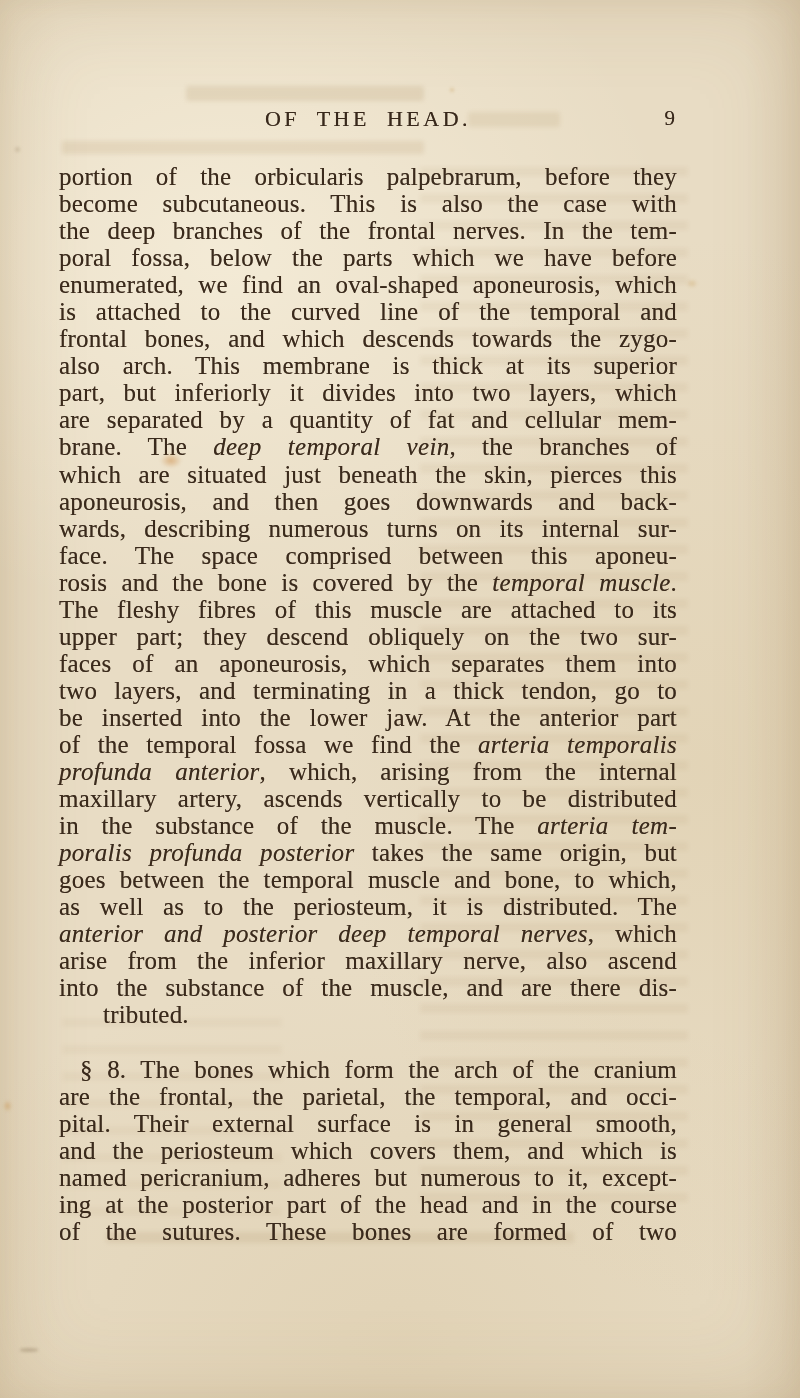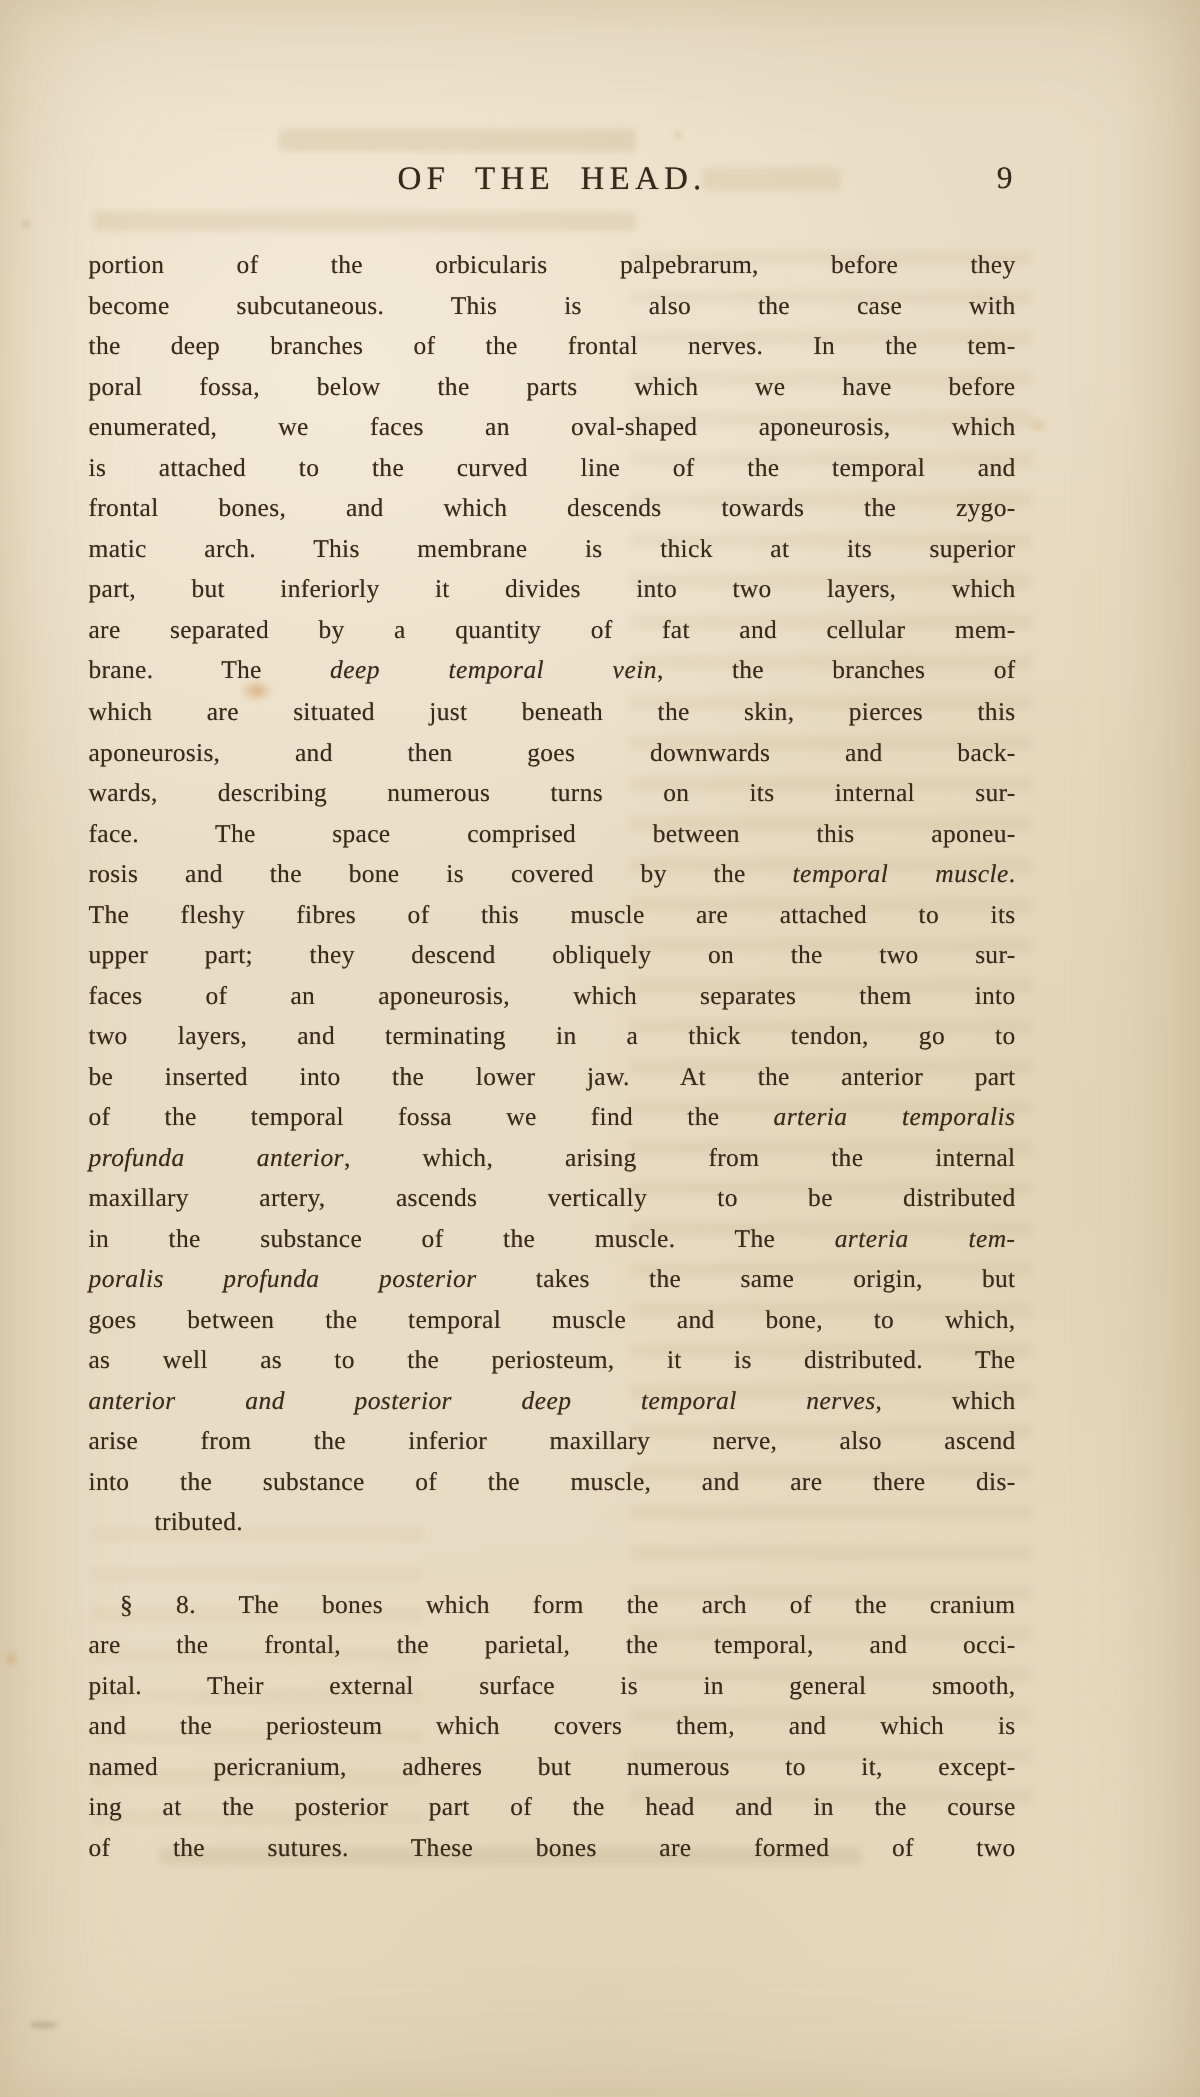--- a/index.html
+++ b/index.html
@@ -26,21 +26,21 @@
     font-size:22px;letter-spacing:3.5px;word-spacing:8px;
     color:#38281b;text-shadow:0 0 0.6px rgba(56,40,27,0.65);
   }
   .pagenum{
     position:absolute;right:2px;top:0;
     font-size:21px;color:#38281b;text-shadow:0 0 0.6px rgba(56,40,27,0.6);
   }
   
   .body{
     position:absolute;left:59px;top:163px;width:618px;
-    font-size:17px;line-height:27.05px;color:#3a2a1c;
+    font-size:25px;line-height:27.05px;color:#3a2a1c;
     letter-spacing:0.2px;
     text-shadow:0 0 0.55px rgba(58,42,28,0.55);
   }
   .line{text-align:justify;text-align-last:justify;white-space:normal;}
   .line.nj{text-align-last:left;margin-left:44px;}
   .line.indent{padding-left:21px;margin-top:27px;}
   .line em{font-style:italic;letter-spacing:0.3px;}
   
   .ghost{position:absolute;pointer-events:none;filter:blur(2px);}
   .ghost-band{
@@ -81,24 +81,24 @@
   <div class="header">
     <div class="title">OF THE HEAD.</div>
     <div class="pagenum">9</div>
   </div>
 
   <div class="body">
       <div class="line"><span>portion of the orbicularis palpebrarum, before they</span></div>
       <div class="line"><span>become subcutaneous. This is also the case with</span></div>
       <div class="line"><span>the deep branches of the frontal nerves. In the tem-</span></div>
       <div class="line"><span>poral fossa, below the parts which we have before</span></div>
-      <div class="line"><span>enumerated, we faces an oval-shaped aponeurosis, which</span></div>
+      <div class="line"><span>enumerated, we find an oval-shaped aponeurosis, which</span></div>
       <div class="line"><span>is attached to the curved line of the temporal and</span></div>
       <div class="line"><span>frontal bones, and which descends towards the zygo-</span></div>
-      <div class="line"><span>matic arch. This membrane is thick at its superior</span></div>
+      <div class="line"><span>also arch. This membrane is thick at its superior</span></div>
       <div class="line"><span>part, but inferiorly it divides into two layers, which</span></div>
       <div class="line"><span>are separated by a quantity of fat and cellular mem-</span></div>
       <div class="line"><span>brane. The </span><em>deep temporal vein</em><span>, the branches of</span></div>
       <div class="line"><span>which are situated just beneath the skin, pierces this</span></div>
       <div class="line"><span>aponeurosis, and then goes downwards and back-</span></div>
       <div class="line"><span>wards, describing numerous turns on its internal sur-</span></div>
       <div class="line"><span>face. The space comprised between this aponeu-</span></div>
       <div class="line"><span>rosis and the bone is covered by the </span><em>temporal muscle</em><span>.</span></div>
       <div class="line"><span>The fleshy fibres of this muscle are attached to its</span></div>
       <div class="line"><span>upper part; they descend obliquely on the two sur-</span></div>

